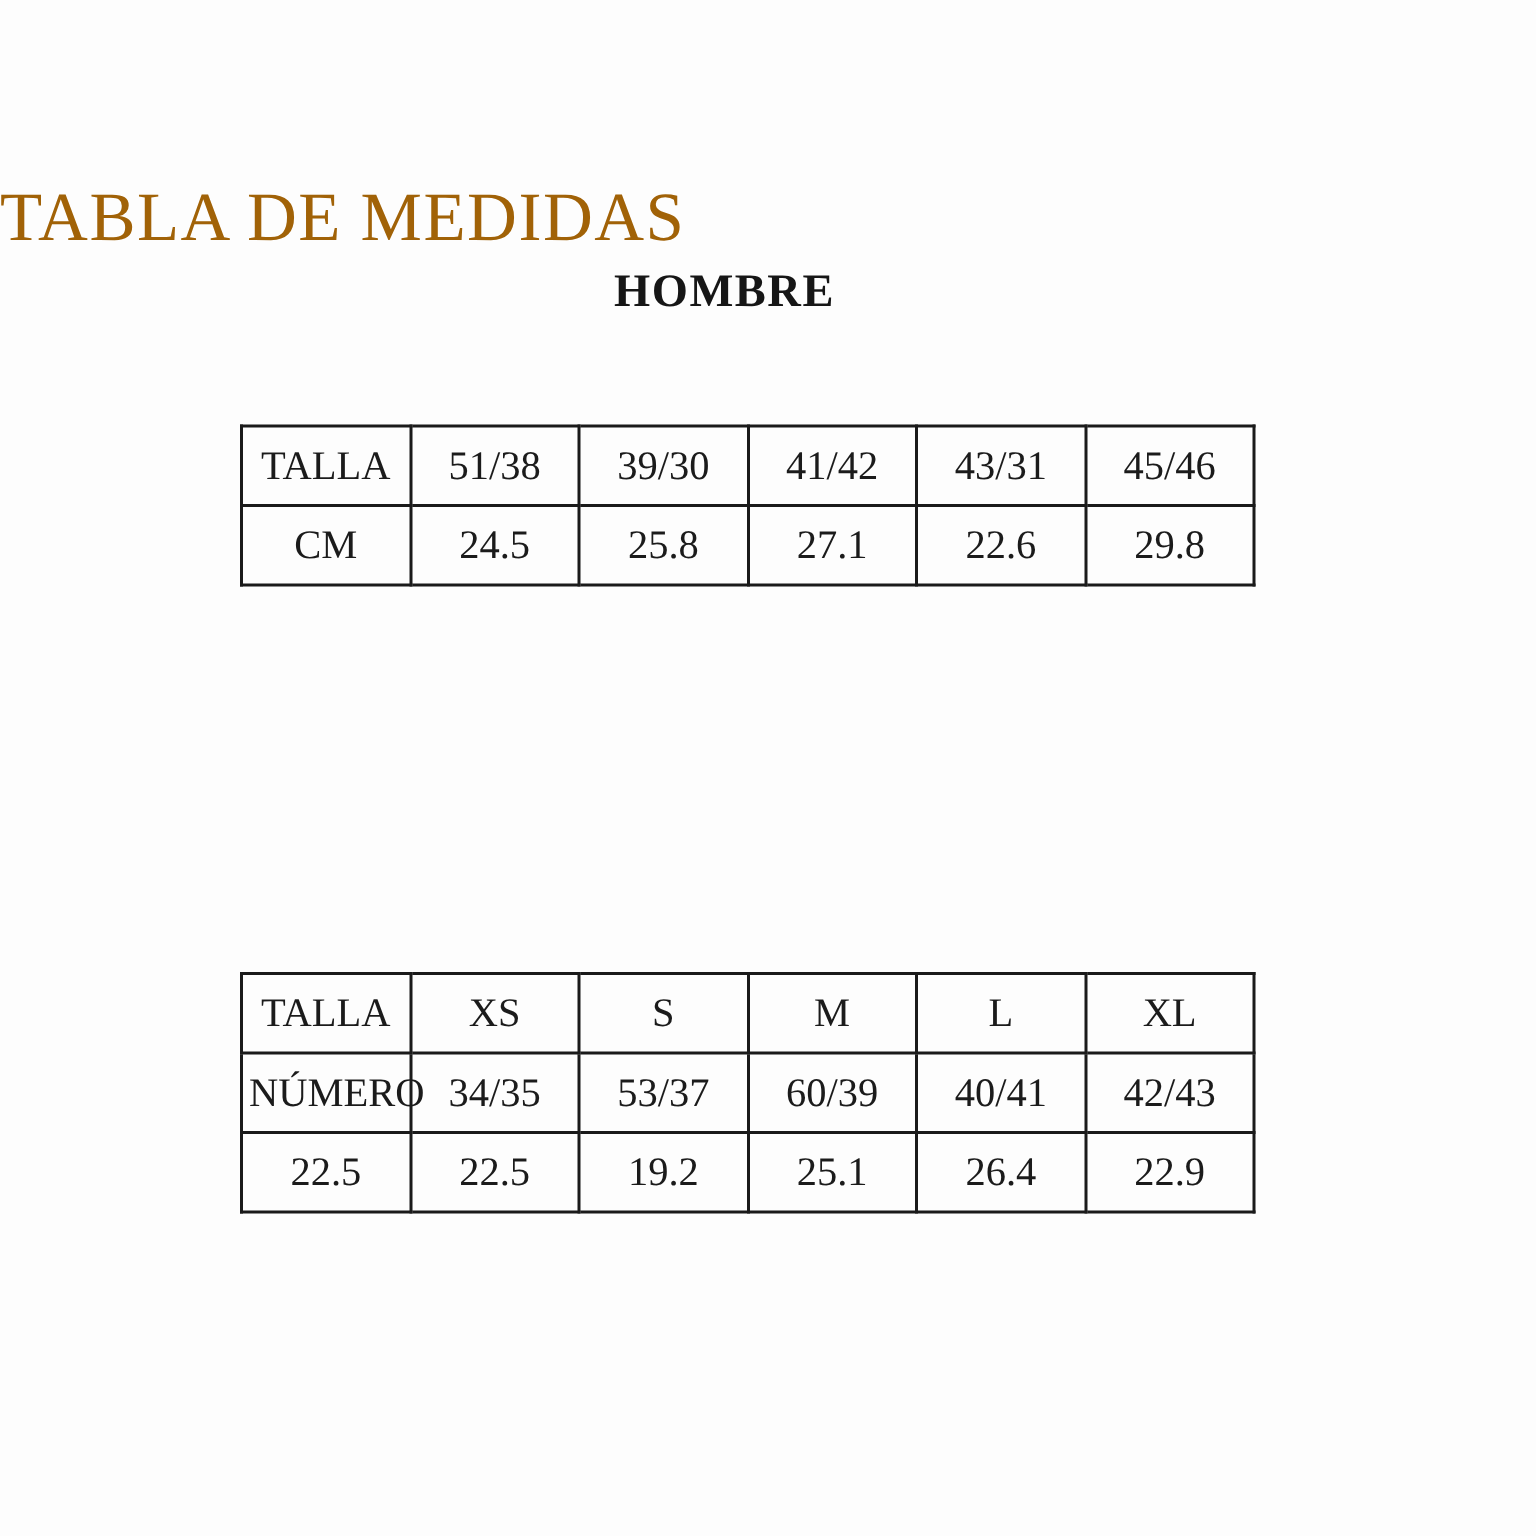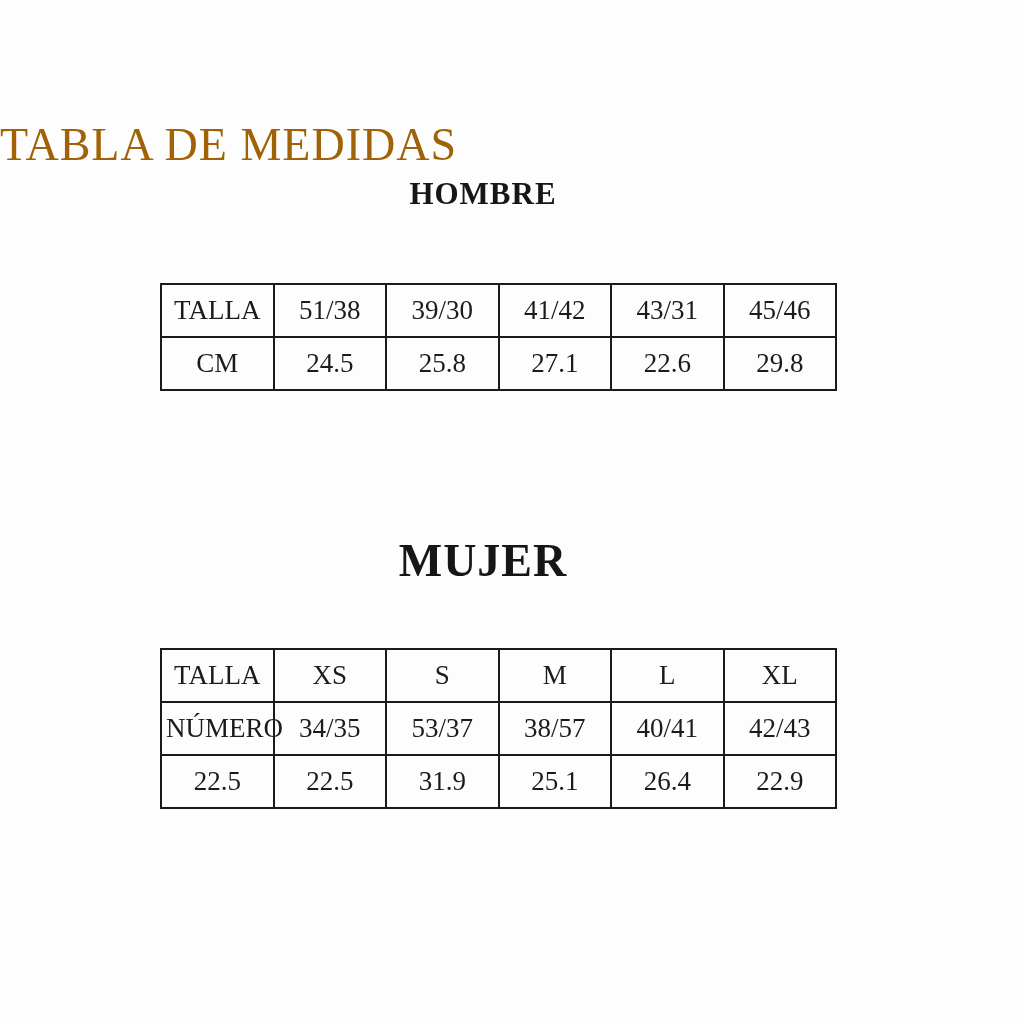--- a/index.html
+++ b/index.html
@@ -92,44 +92,43 @@
           <td>CM</td>
           <td>24.5</td>
           <td>25.8</td>
           <td>27.1</td>
           <td>22.6</td>
           <td>29.8</td>
         </tr>
       </tbody>
   </table>
 
-  <h2 class="section-heading heading-mujer">MUJER</h2>
 
   <table class="size-table table-mujer">
     <tbody>
         <tr>
           <td>TALLA</td>
           <td>XS</td>
           <td>S</td>
           <td>M</td>
           <td>L</td>
           <td>XL</td>
         </tr>
         <tr>
           <td>NÚMERO</td>
           <td>34/35</td>
           <td>53/37</td>
-          <td>38/57</td>
+          <td>60/39</td>
           <td>40/41</td>
           <td>42/43</td>
         </tr>
         <tr>
           <td>22.5</td>
           <td>22.5</td>
-          <td>31.9</td>
+          <td>19.2</td>
           <td>25.1</td>
           <td>26.4</td>
           <td>22.9</td>
         </tr>
       </tbody>
   </table>
 
 </div>
 
 </body></html>

